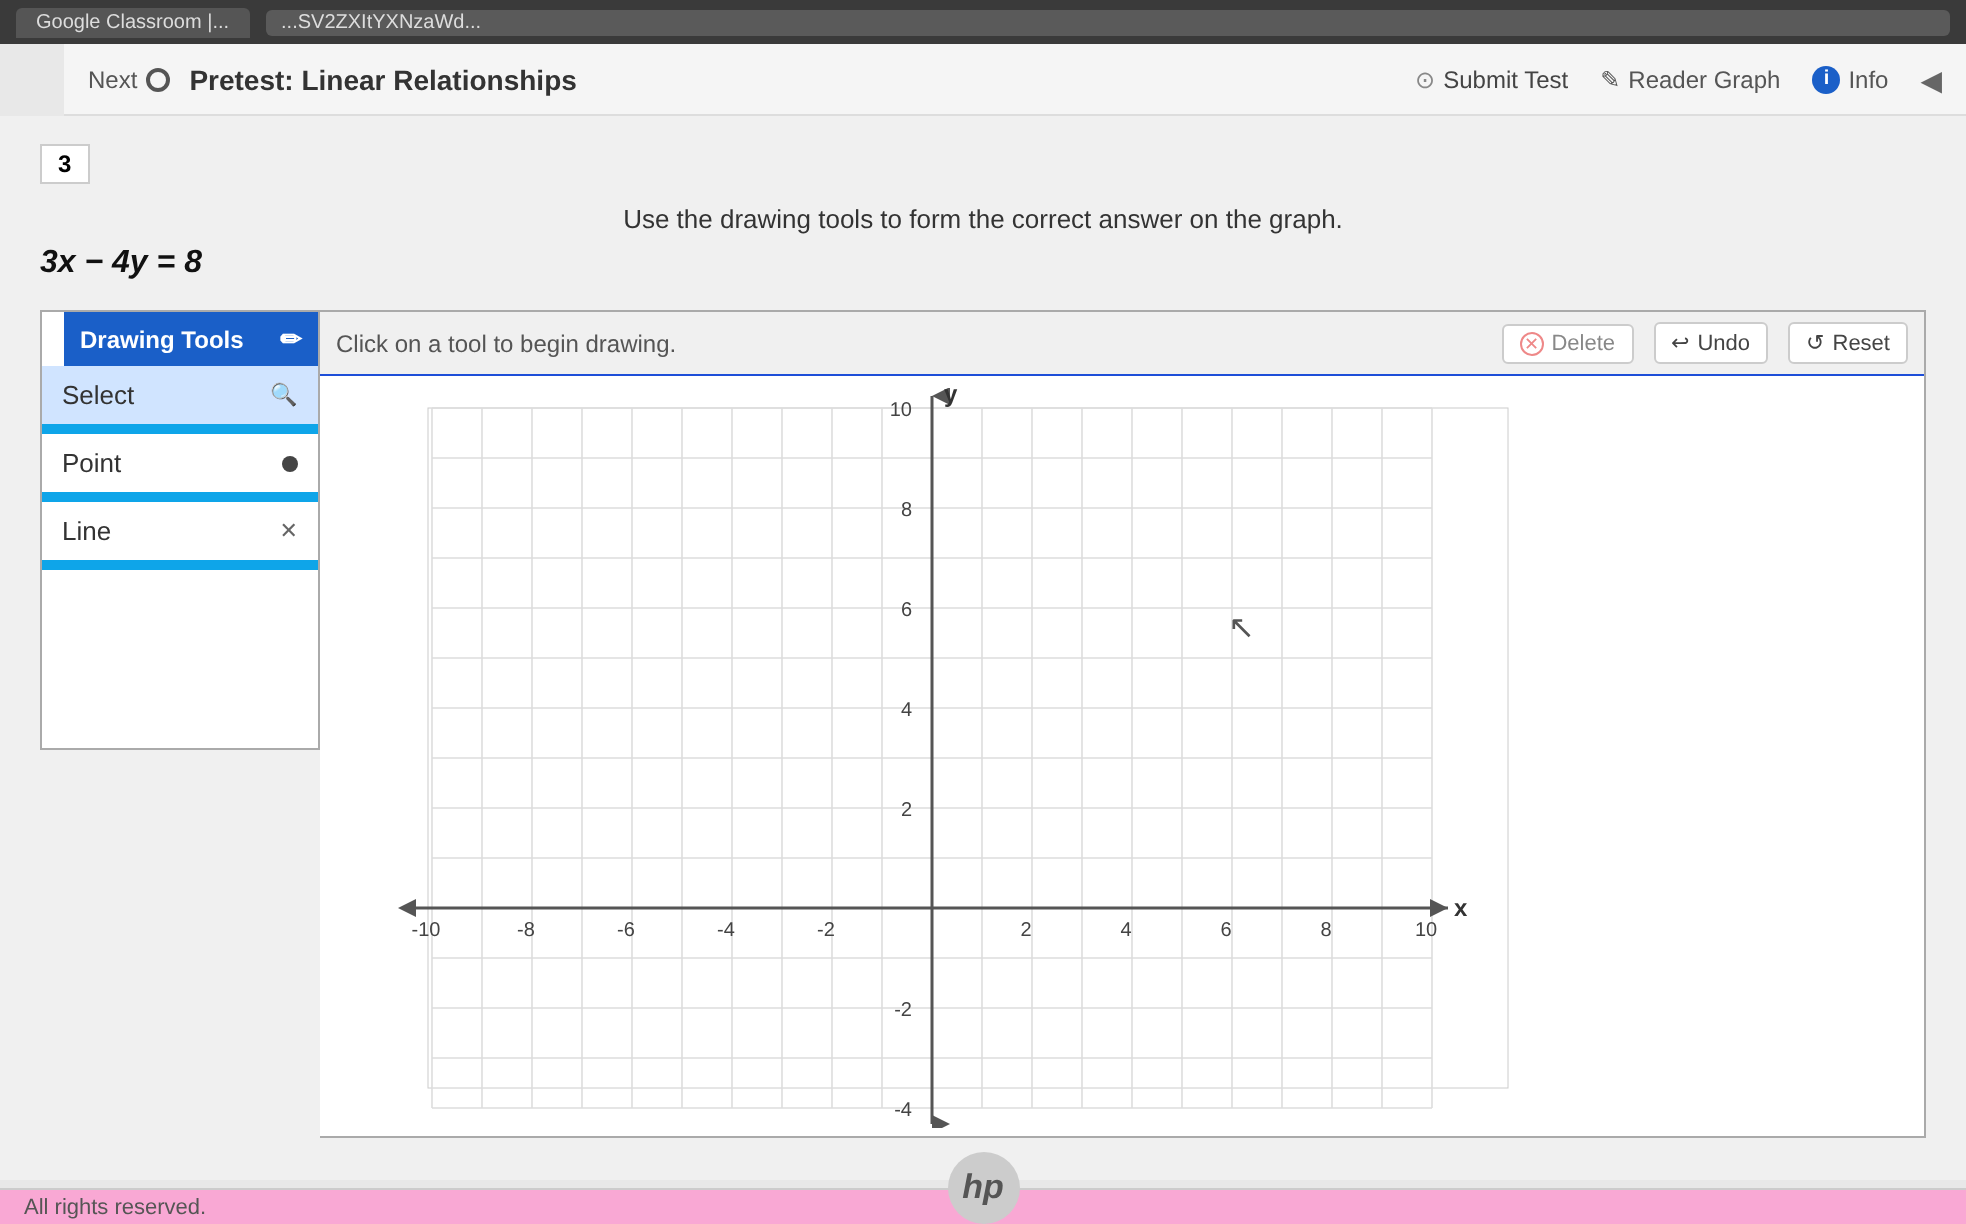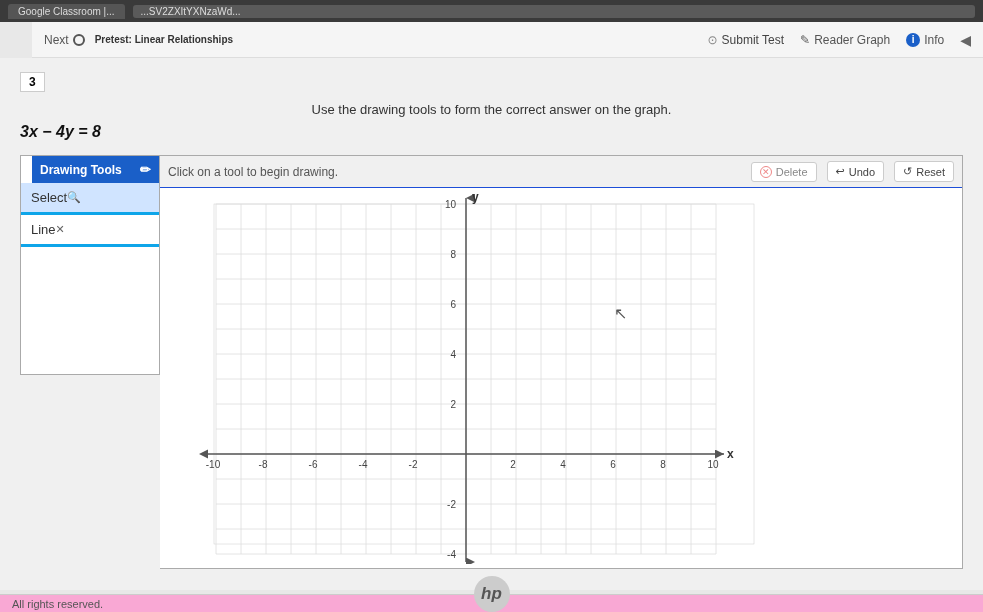--- a/index.html
+++ b/index.html
@@ -49,21 +49,21 @@
       margin-left: 32px;
     }
     .nav-next {
       font-size: 12px;
       color: #555;
       display: flex;
       align-items: center;
       gap: 4px;
     }
     .page-title {
-      font-size: 10px;
+      font-size: 14px;
       color: #333;
       font-weight: bold;
     }
     .header-right {
       margin-left: auto;
       display: flex;
       align-items: center;
       gap: 16px;
     }
     .header-btn {
@@ -140,23 +140,23 @@
       align-items: center;
       justify-content: space-between;
       margin-left: 11px;
     }
     .tool-item {
       padding: 7px 10px;
       font-size: 13px;
       color: #333;
       display: flex;
       align-items: center;
-      justify-content: flex-start;
+      justify-content: space-between;
       cursor: pointer;
-      border-bottom: 3px solid #0ea5e9;
+      border-bottom: 5px solid #0ea5e9;
     }
     .tool-item.active {
       background: #d0e4ff;
     }
     .tool-icon {
       font-size: 11px;
       color: #666;
     }
 
     
@@ -283,20 +283,24 @@
     <div class="drawing-tools">
       <div class="tools-header">
         <span>Drawing Tools</span>
         <span style="font-size:13px;">✏</span>
       </div>
       <div class="tool-item active">
         <span>Select</span>
         <span class="tool-icon">🔍</span>
       </div>
       <div class="tool-item">
+        <span>Point</span>
+        <span class="tool-icon" style="width:8px;height:8px;background:#444;border-radius:50%;display:inline-block;"></span>
+      </div>
+      <div class="tool-item">
         <span>Line</span>
         <span class="tool-icon">✕</span>
       </div>
     </div>
 
     <div class="graph-area">
 
       <div class="graph-toolbar">
         <span class="instruction-text">Click on a tool to begin drawing.</span>
         <button class="toolbar-btn delete-btn">

